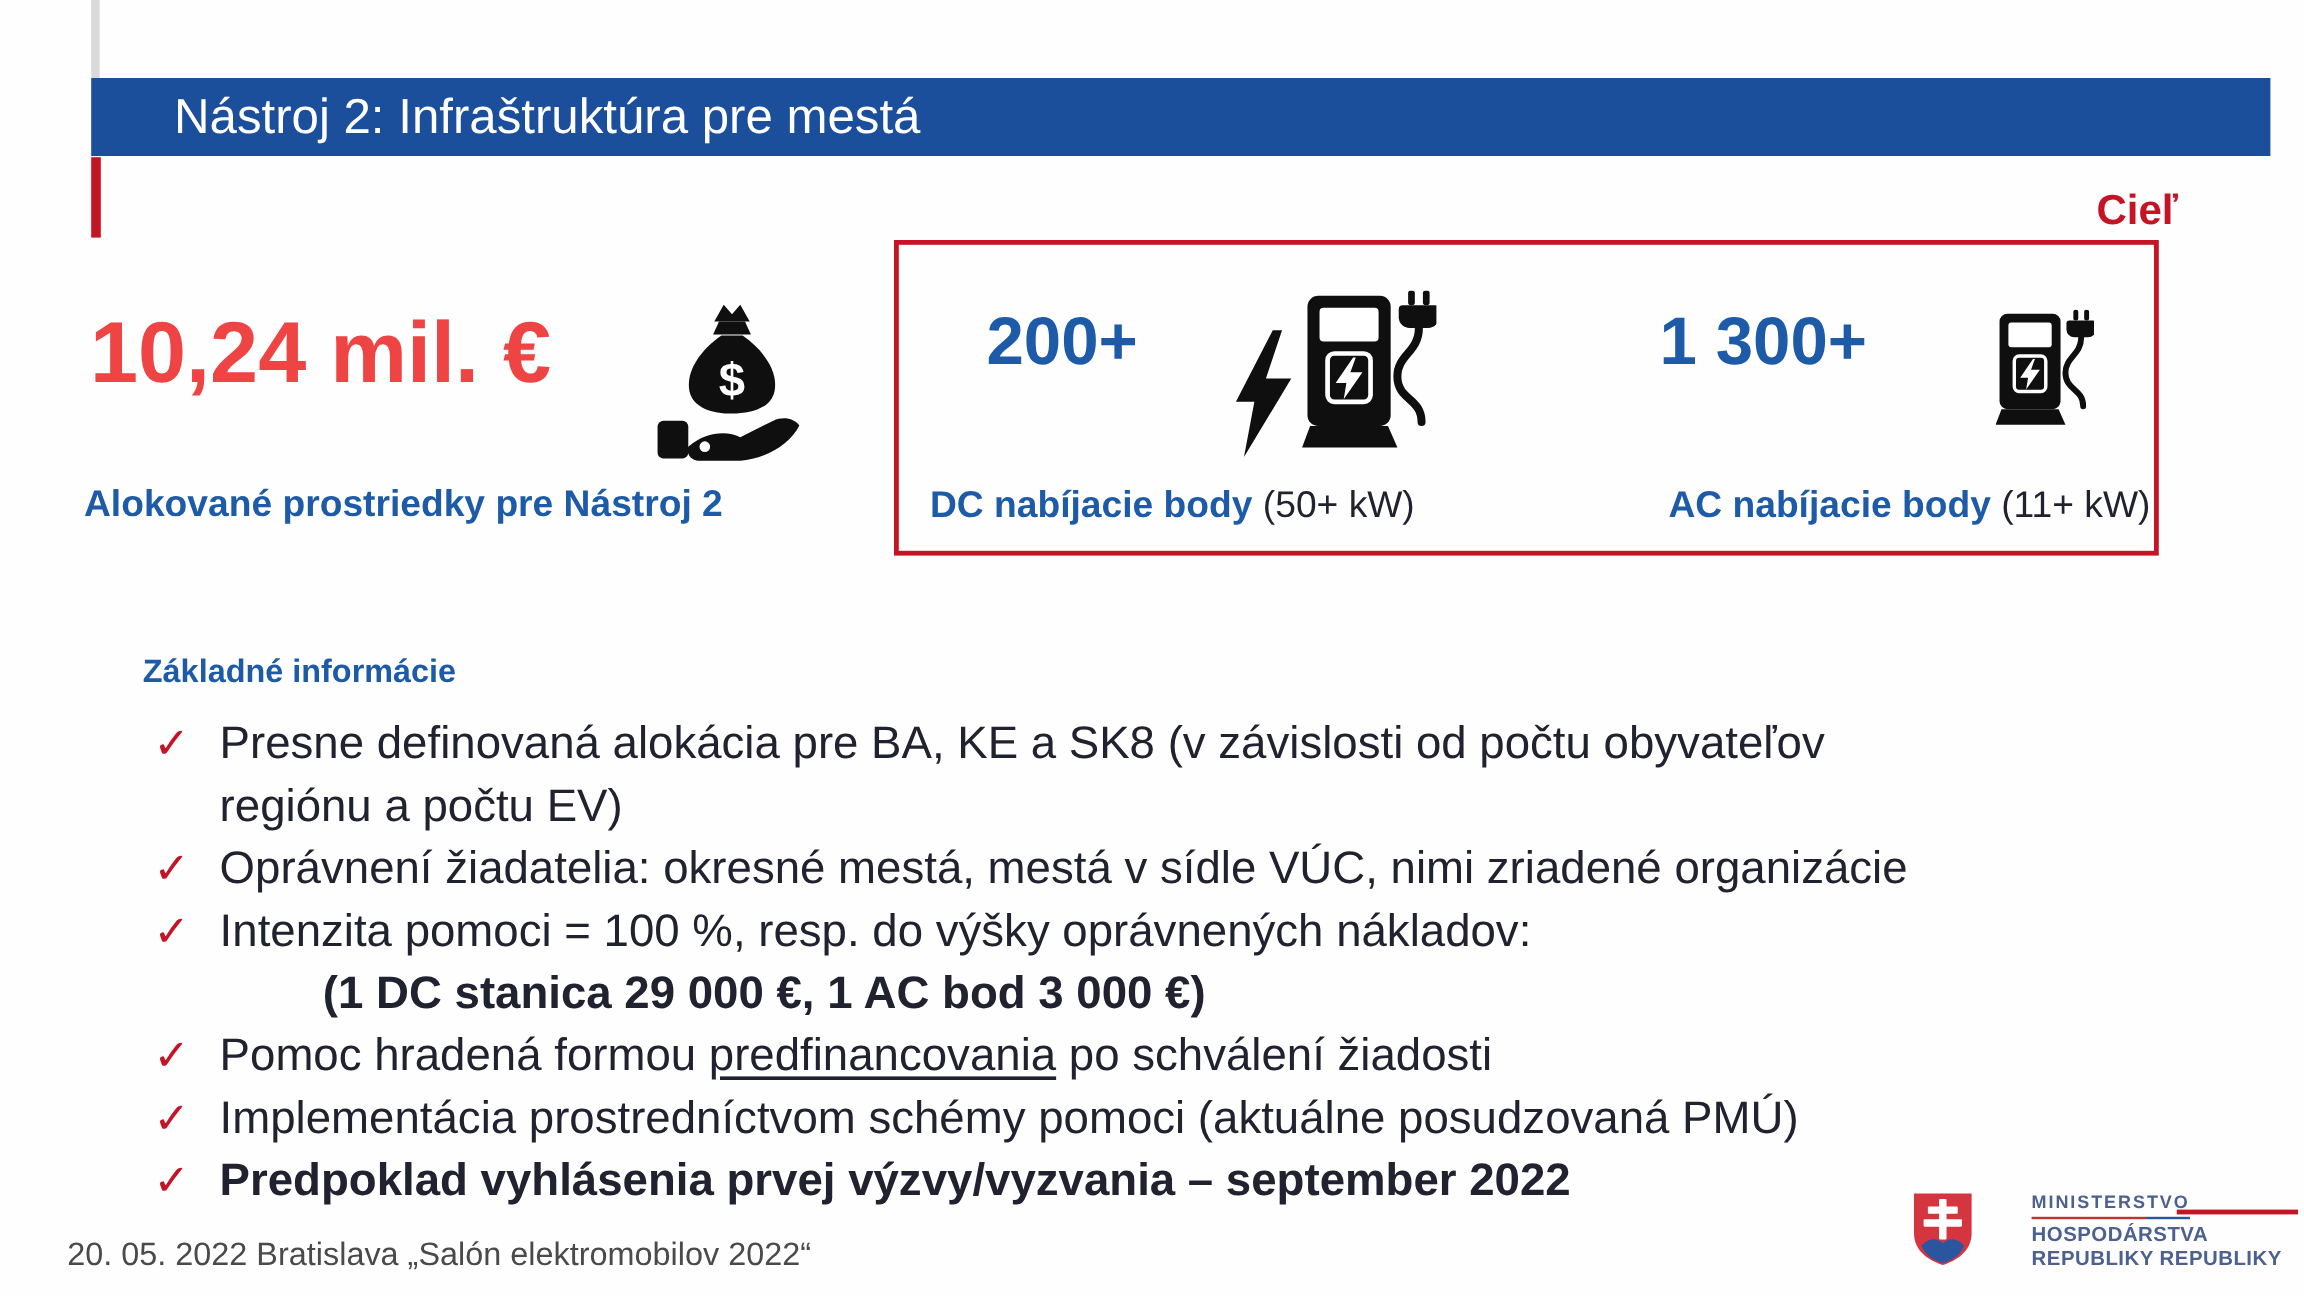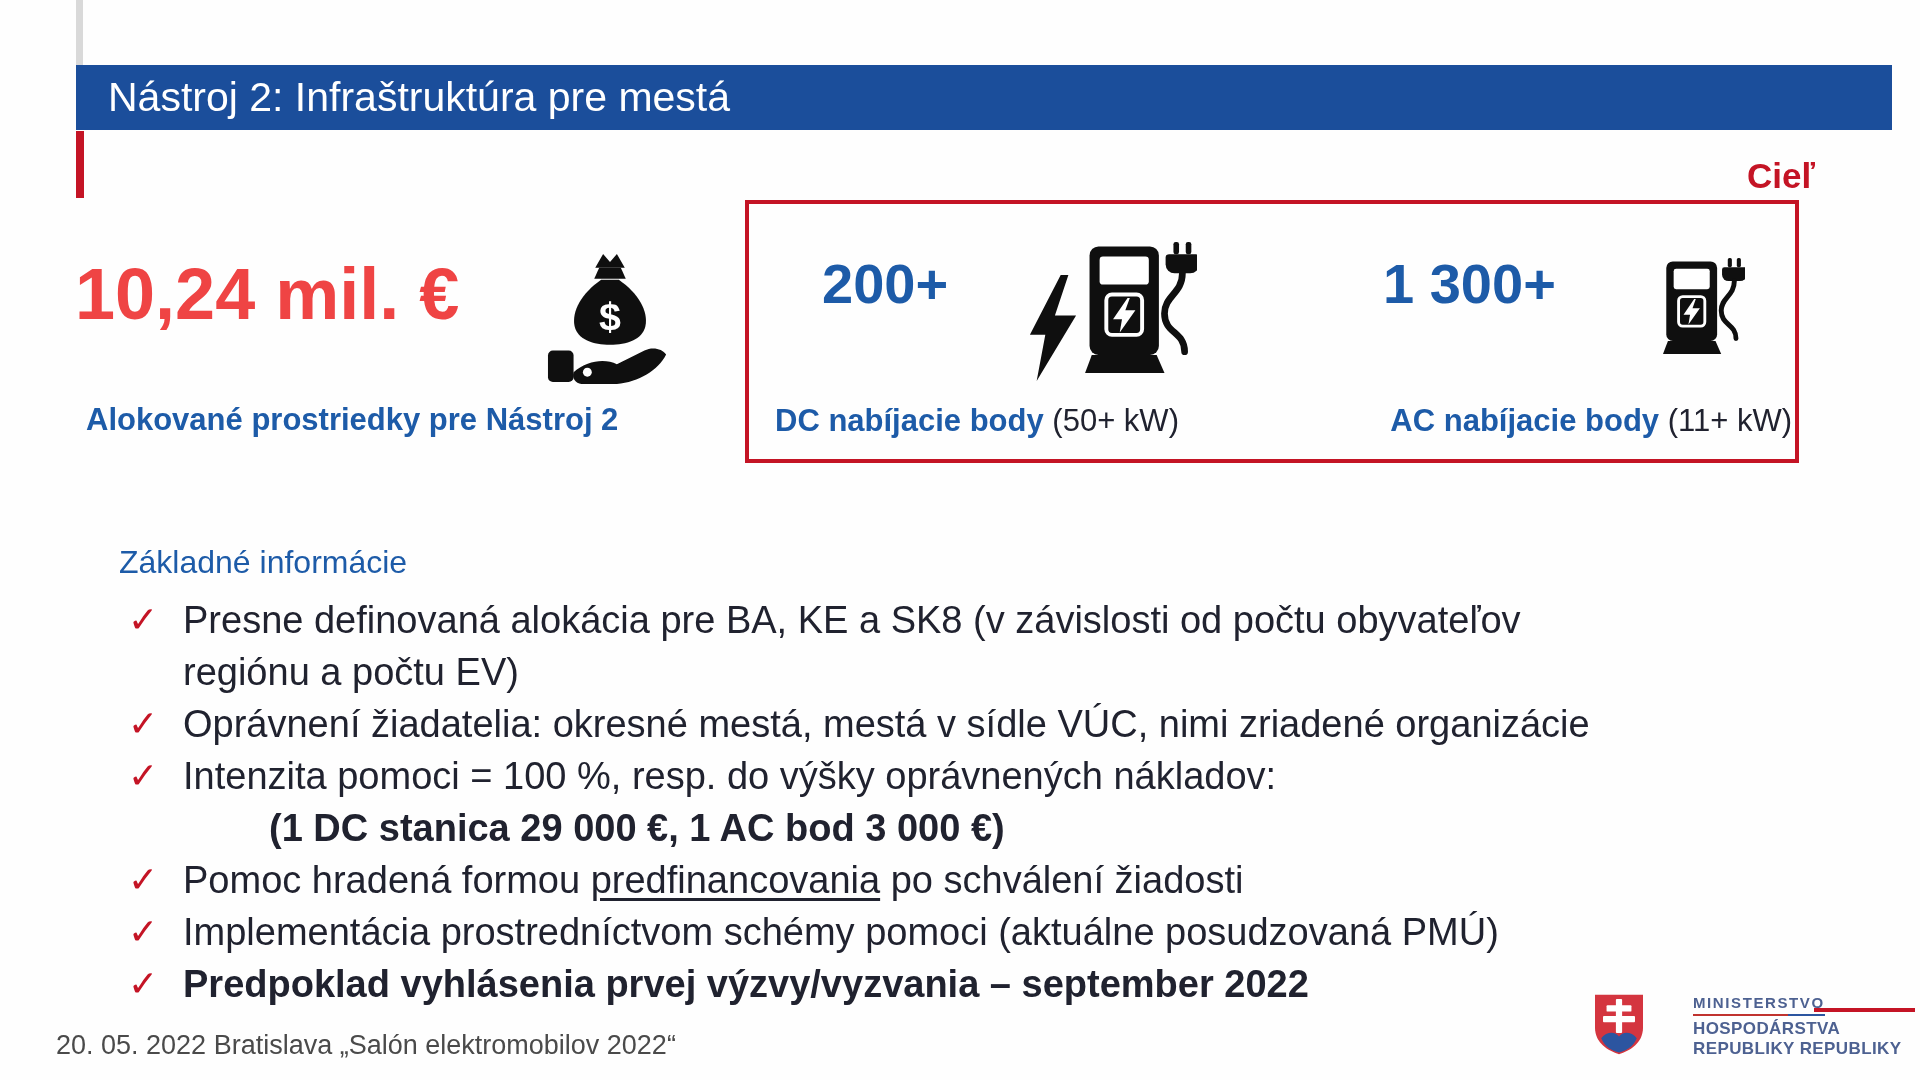--- a/index.html
+++ b/index.html
@@ -11,38 +11,38 @@
     color:#20222f;
   }
   
   .gray-vline { position:absolute; left:76px; top:0; width:7px; height:65px; background:#d9d9d9; }
   .red-vline  { position:absolute; left:76px; top:131px; width:8px; height:67px; background:#c41425; }
 
   
   .header-bar {
     position:absolute; left:76px; top:65px; width:1816px; height:65px;
     background:#1b4e9b; color:#ffffff;
-    font-size:41px; line-height:65px; padding-left:32px;
+    font-size:41px; line-height:65px; padding-left:69px;
     white-space:nowrap;
   }
 
   
   .goal-label {
     position:absolute; right:105px; top:156px;
     color:#c41425; font-size:35px; font-weight:bold;
   }
 
   
   .alloc-amount {
     position:absolute; left:75px; top:258px;
     color:#ef4444; font-size:72px; font-weight:bold; line-height:1; white-space:nowrap;
   }
   .money-icon { position:absolute; left:546px; top:252px; }
   .alloc-caption {
-    position:absolute; left:86px; top:402px;
+    position:absolute; left:70px; top:402px;
     color:#1d5ba8; font-size:31px; font-weight:bold; white-space:nowrap;
   }
 
   
   .target-box {
     position:absolute; left:745px; top:200px; width:1054px; height:263px;
     border:4px solid #c41425; background:transparent;
   }
   .target-value {
     position:absolute; color:#1d5ba8; font-size:56px; font-weight:bold; line-height:1; white-space:nowrap;
@@ -55,21 +55,21 @@
   .target-caption {
     position:absolute; top:199px; font-size:31px; white-space:nowrap; color:#20222f;
   }
   .dc-caption { left:26px; }
   .ac-caption { right:3px; }
   .target-caption b { color:#1d5ba8; font-weight:bold;margin-top:24px; }
 
   
   .info-heading {
     position:absolute; left:119px; top:544px;
-    color:#1d5ba8; font-size:32px; font-weight:normal; white-space:nowrap;text-align:right;
+    color:#1d5ba8; font-size:27px; font-weight:bold; white-space:nowrap;text-align:right;
   }
   .bullets { position:absolute; left:128px; top:594px; list-style:none; }
   .bullets li { display:flex; font-size:38px; line-height:52px; color:#20222f; }
   .bullets .check { width:55px; flex:0 0 55px; color:#c41425; font-size:36px; }
   .bullets .btext { white-space:nowrap; }
   .sub-bold { padding-left:86px; font-weight:bold; }
   .u { text-decoration:underline; text-underline-offset:5px; }
   .b { font-weight:bold; }
 
   

